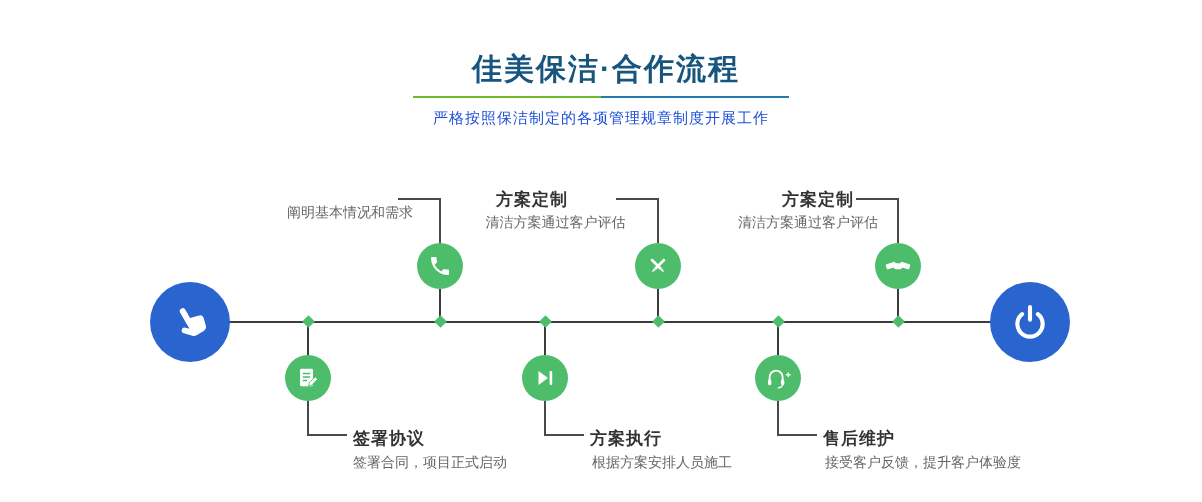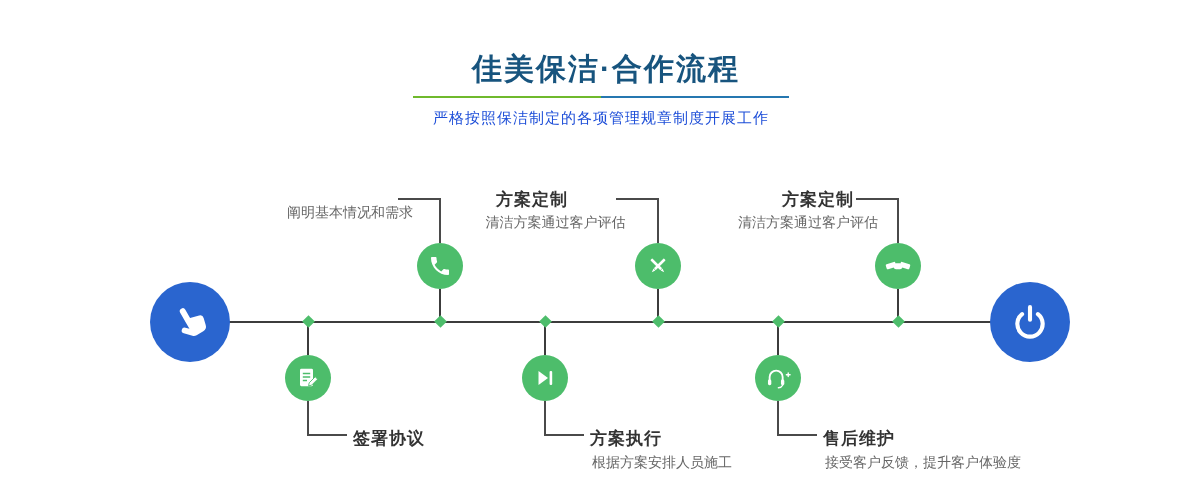--- a/index.html
+++ b/index.html
@@ -173,18 +173,19 @@
     </span>
   </div>
 
   <div class="step-desc td1">阐明基本情况和需求</div>
   <div class="step-title tt2">方案定制</div>
   <div class="step-desc td2">清洁方案通过客户评估</div>
   <div class="step-title tt3">方案定制</div>
   <div class="step-desc td3">清洁方案通过客户评估</div>
 
   <div class="step-title bt1">签署协议</div>
+  <div class="step-desc bd1">签署合同，项目正式启动</div>
   <div class="step-title bt2">方案执行</div>
   <div class="step-desc bd2">根据方案安排人员施工</div>
   <div class="step-title bt3">售后维护</div>
   <div class="step-desc bd3">接受客户反馈，提升客户体验度</div>
 
 </div>
 
 </body></html>

